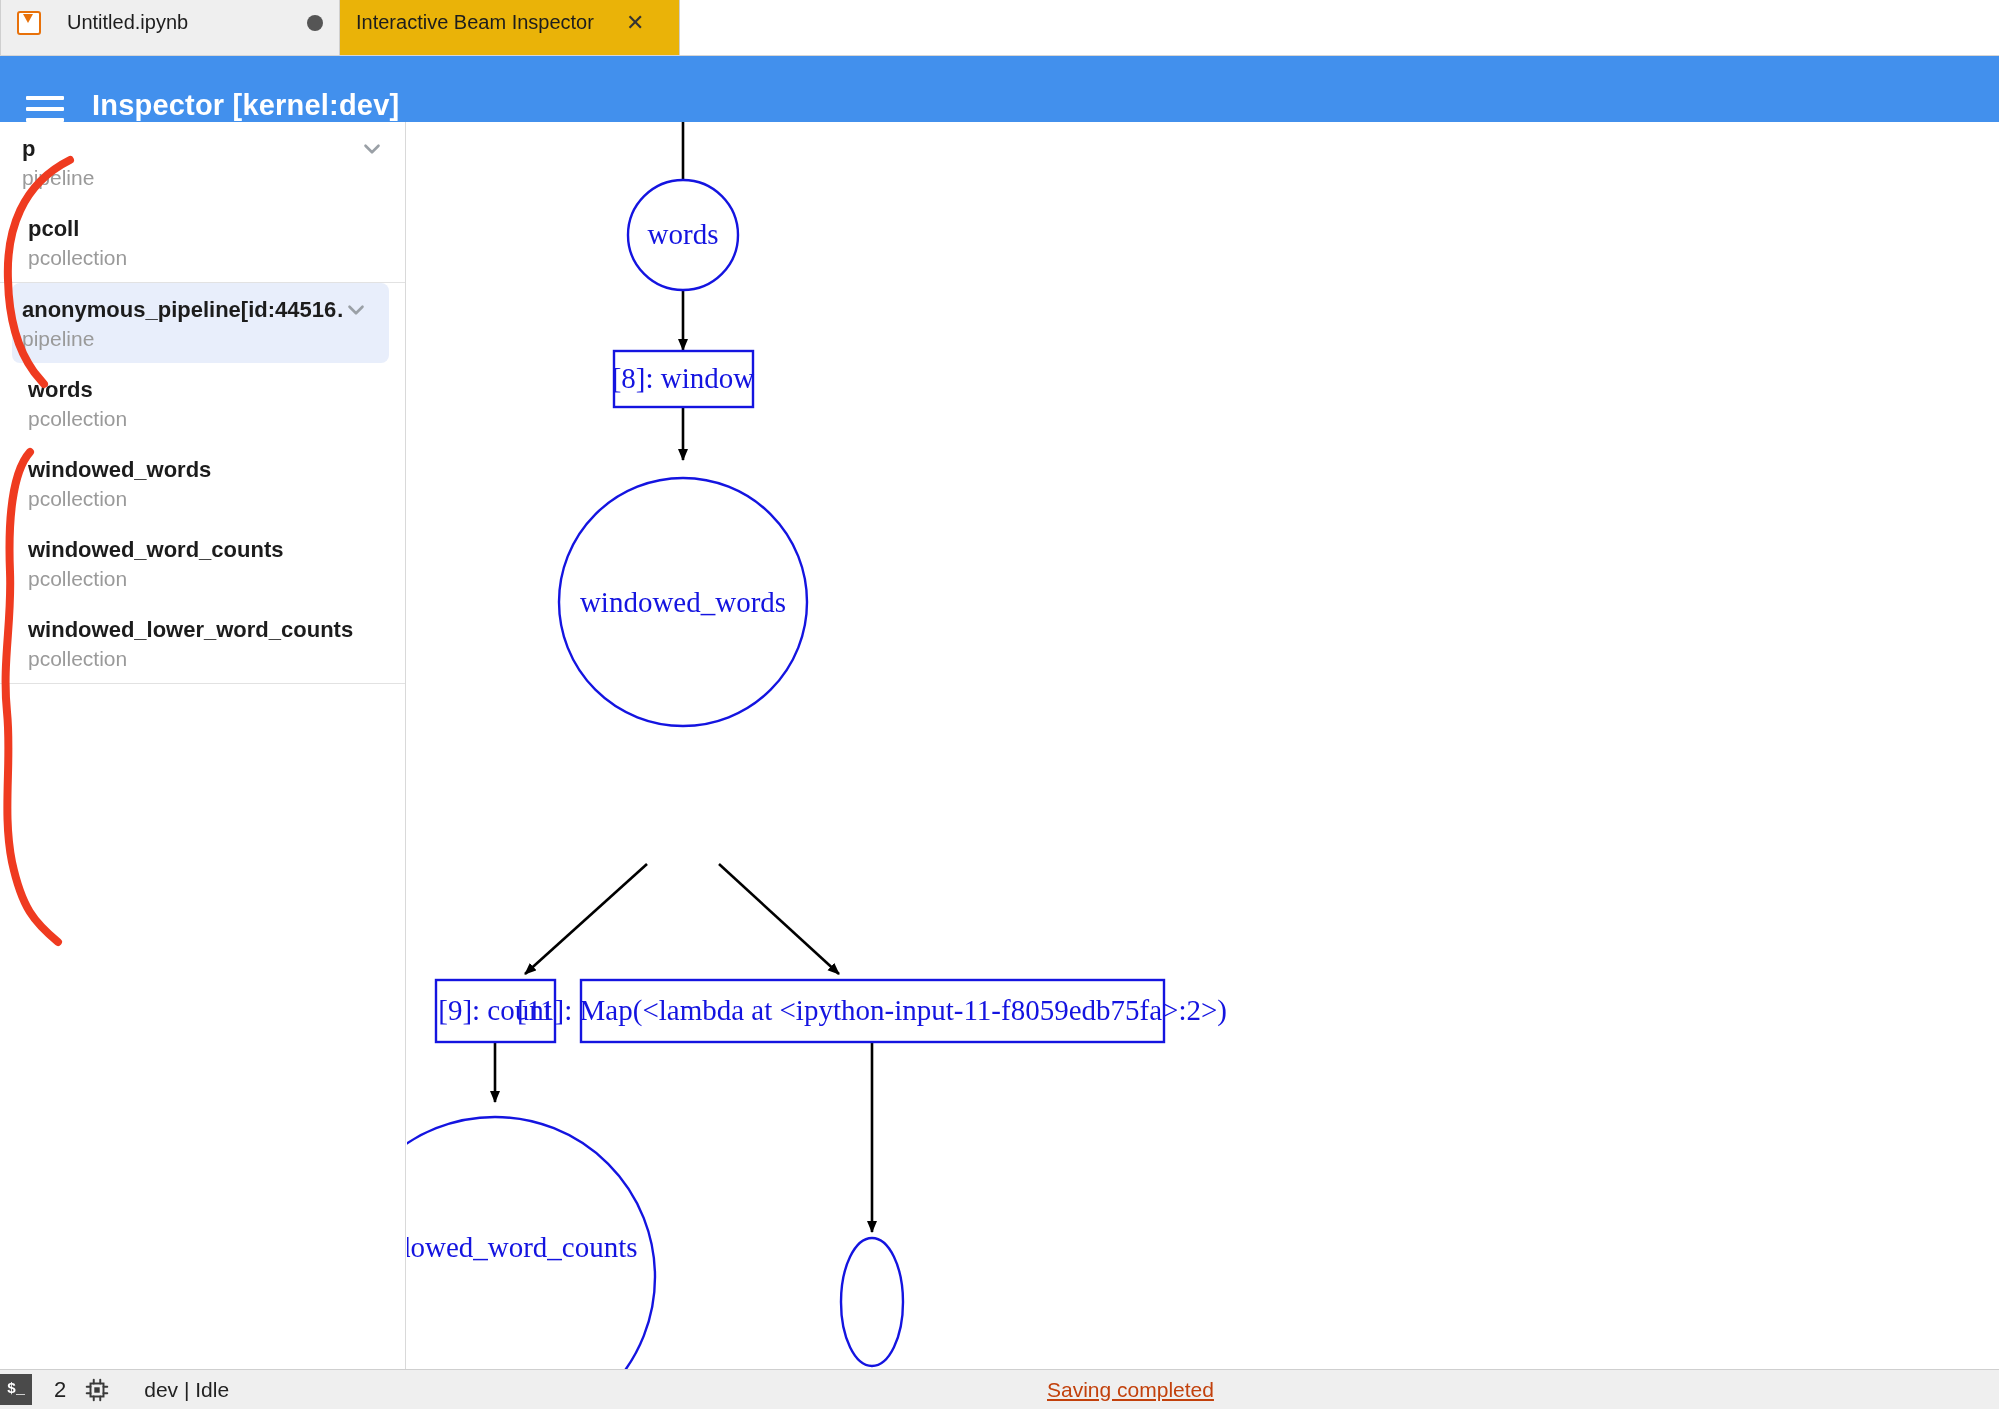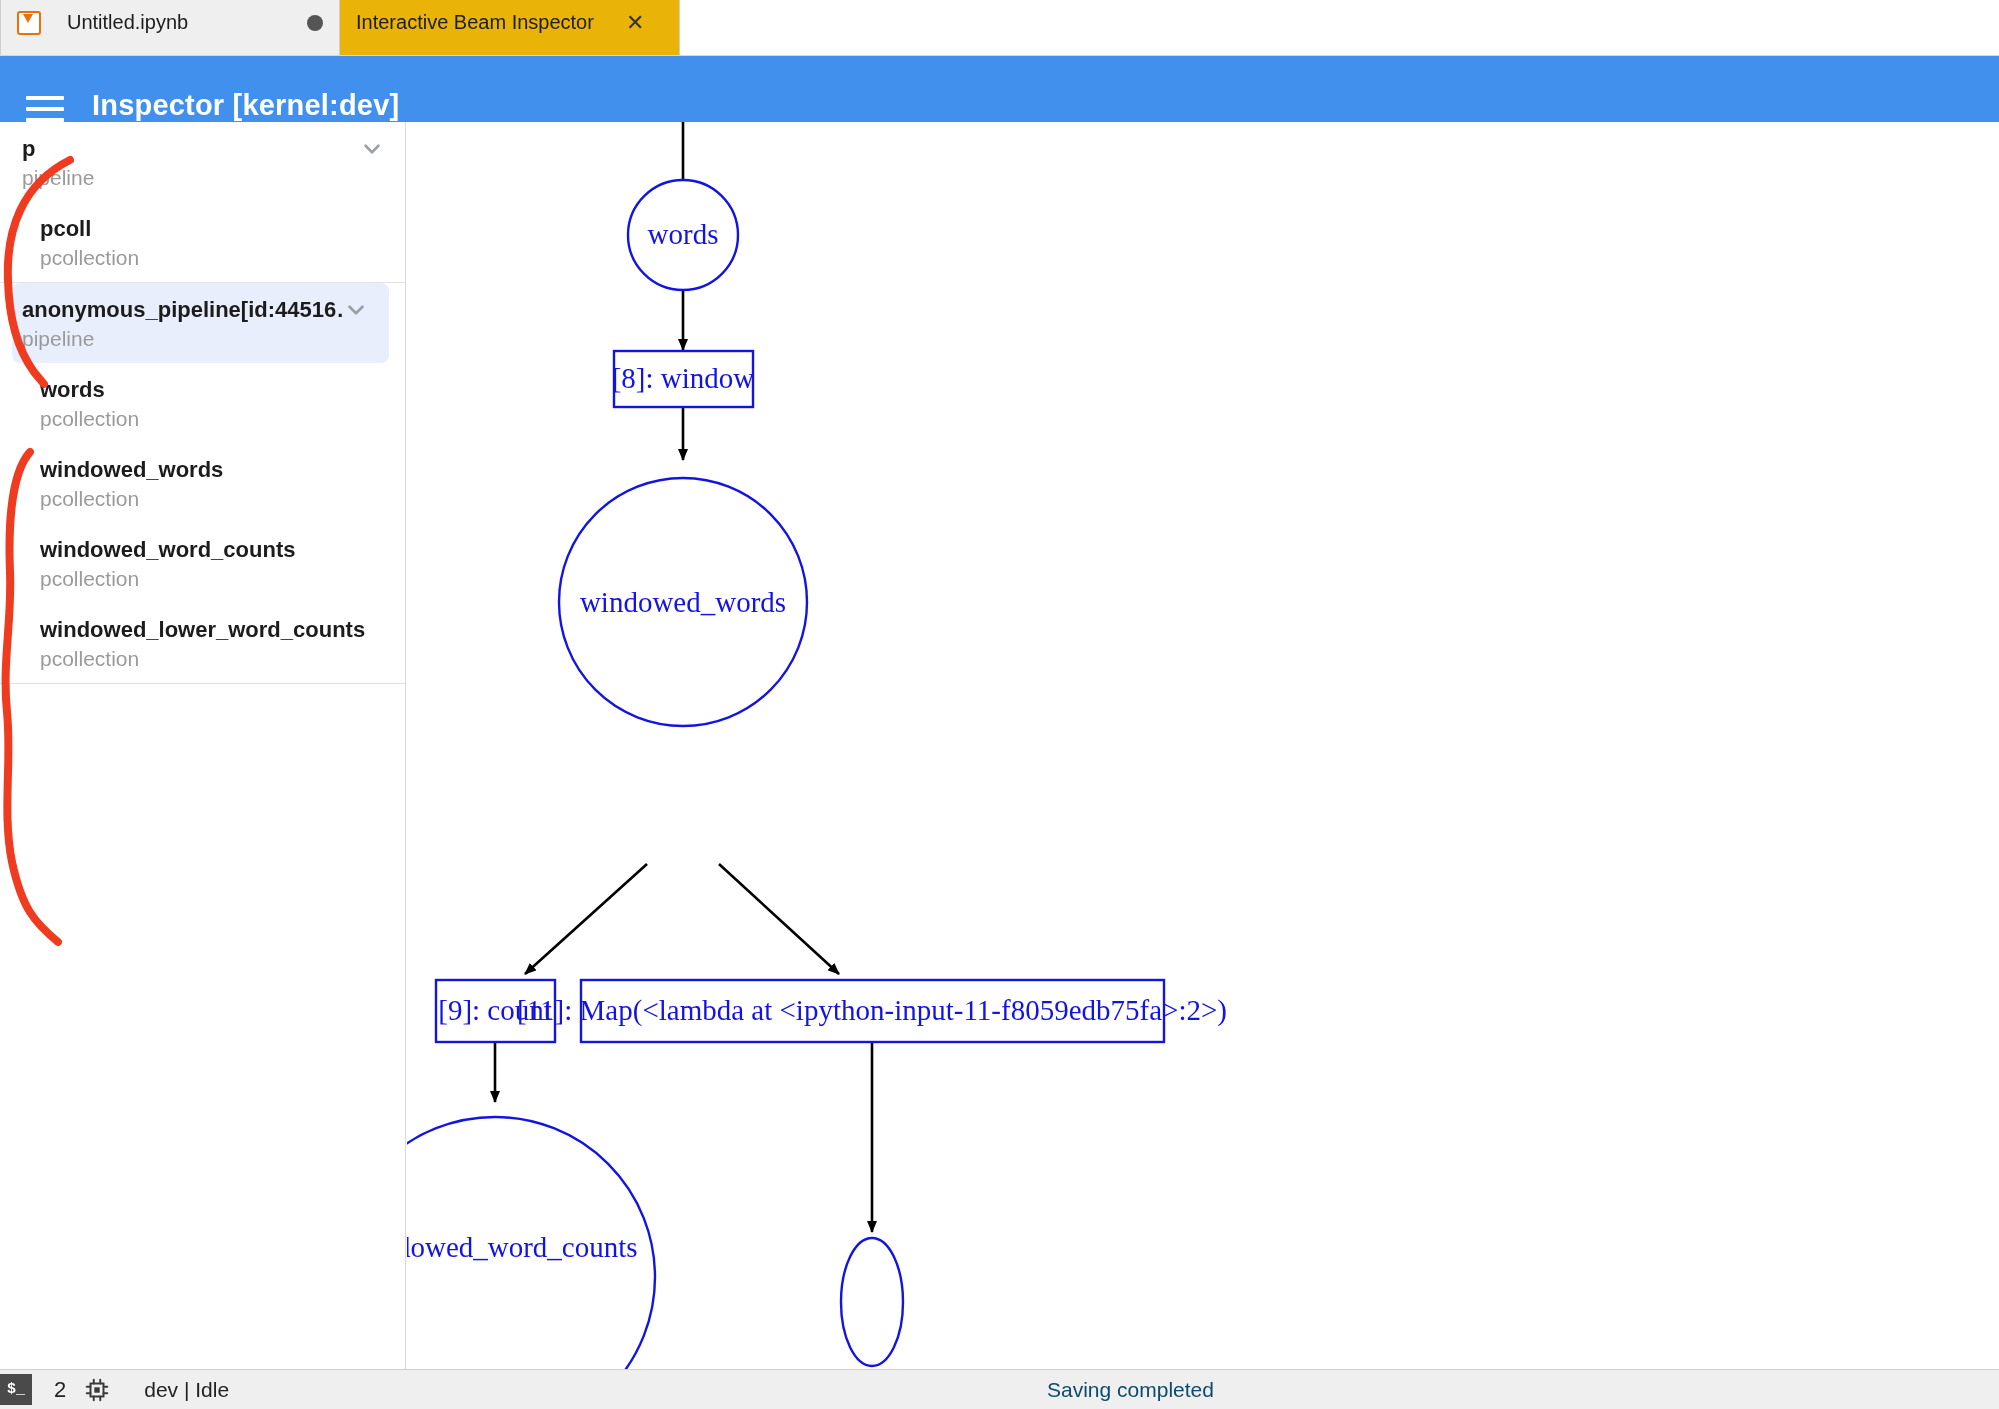--- a/index.html
+++ b/index.html
@@ -56,21 +56,21 @@
     position:absolute; left:0; top:0; width:406px; height:1247px;
     background:#fff; border-right:1px solid #d9d9d9; overflow:hidden;
   }
   .group { border-bottom:1px solid #e2e2e2; }
   .item { position:relative; padding:14px 20px 12px 22px; }
   .item.selected { background:#e8eefb; border-radius:8px; margin:0 16px 0 12px; padding-left:10px; }
   .item-row { display:flex; align-items:center; }
   .item-name { font-size:22px; font-weight:bold; color:#1c1c1c; white-space:nowrap; overflow:hidden; }
   .item-type { font-size:21px; color:#9a9a9a; margin-top:4px; }
   .chev { margin-left:auto; width:26px; height:26px; flex:none; color:#9aa0a6; }
-  .indent { padding-left:40px; }
+  .indent { padding-left:28px; }
 
   
   .canvas {
     position:absolute; left:407px; top:0; width:1592px; height:1247px;
     background:#fff; overflow:hidden;
   }
   .canvas svg { display:block; }
 
   
   .annot { position:absolute; left:0; top:122px; width:406px; height:1247px; pointer-events:none; }
@@ -82,21 +82,21 @@
     display:flex; align-items:center; font-size:20px; color:#222;
   }
   .term-icon {
     width:32px; height:31px; background:#4a4a4a; color:#fff;
     font-size:15px; font-weight:bold; display:flex; align-items:center;
     justify-content:center; flex:none; font-family:"Liberation Mono", monospace;
   }
   .st-count { margin-left:22px; font-size:22px; }
   .cpu-icon { margin-left:18px; width:26px; height:26px; flex:none; color:#3a3a3a; }
   .st-kernel { margin-left:34px; font-size:21px; }
-  .st-save { position:absolute; left:1047px; font-size:21px; color:#0c4a6e; }
+  .st-save { position:absolute; left:1047px; font-size:21px; color:#c2410c;text-decoration:underline; }
 </style>
 </head>
 <body>
 
 <div id="app">
 
   <div class="tabbar">
     <div class="tab inactive">
       <span class="nb-icon"></span>
       <span class="tab-title">Untitled.ipynb</span>

